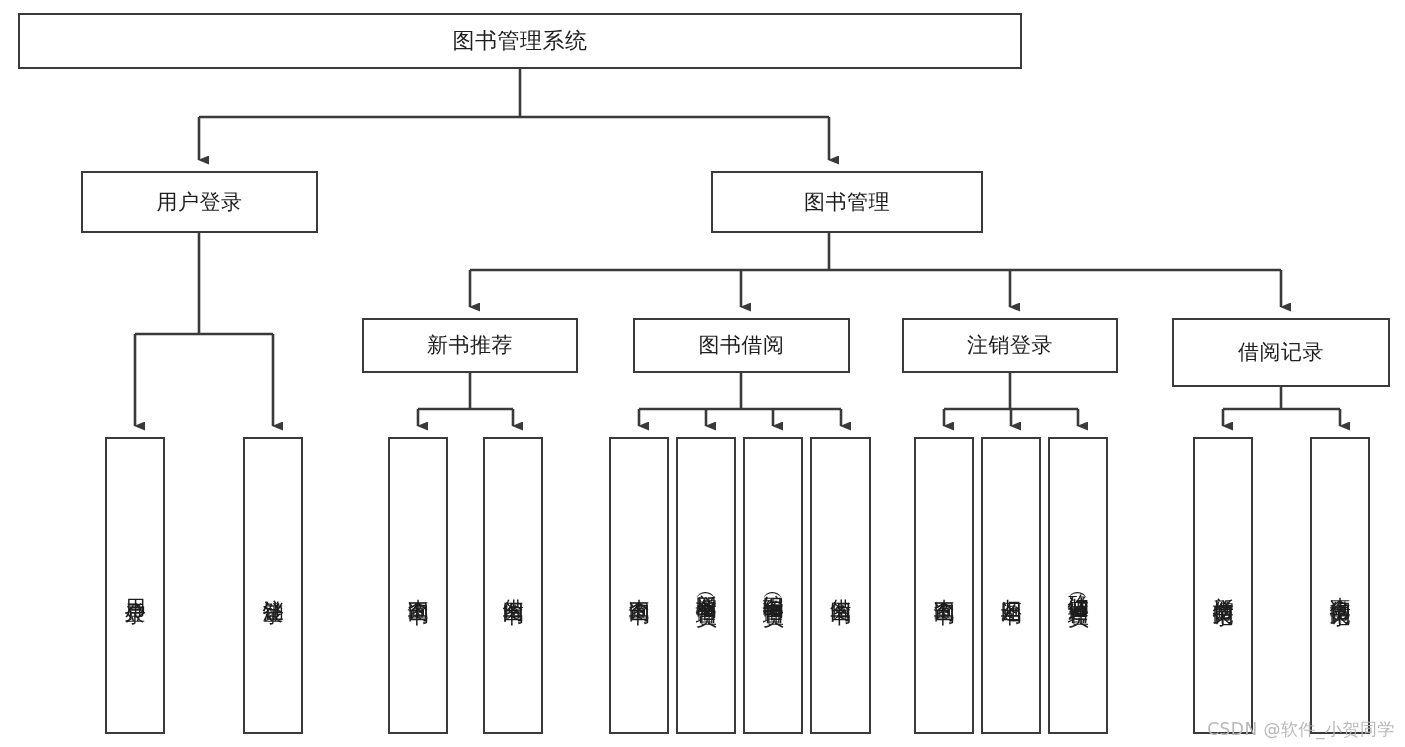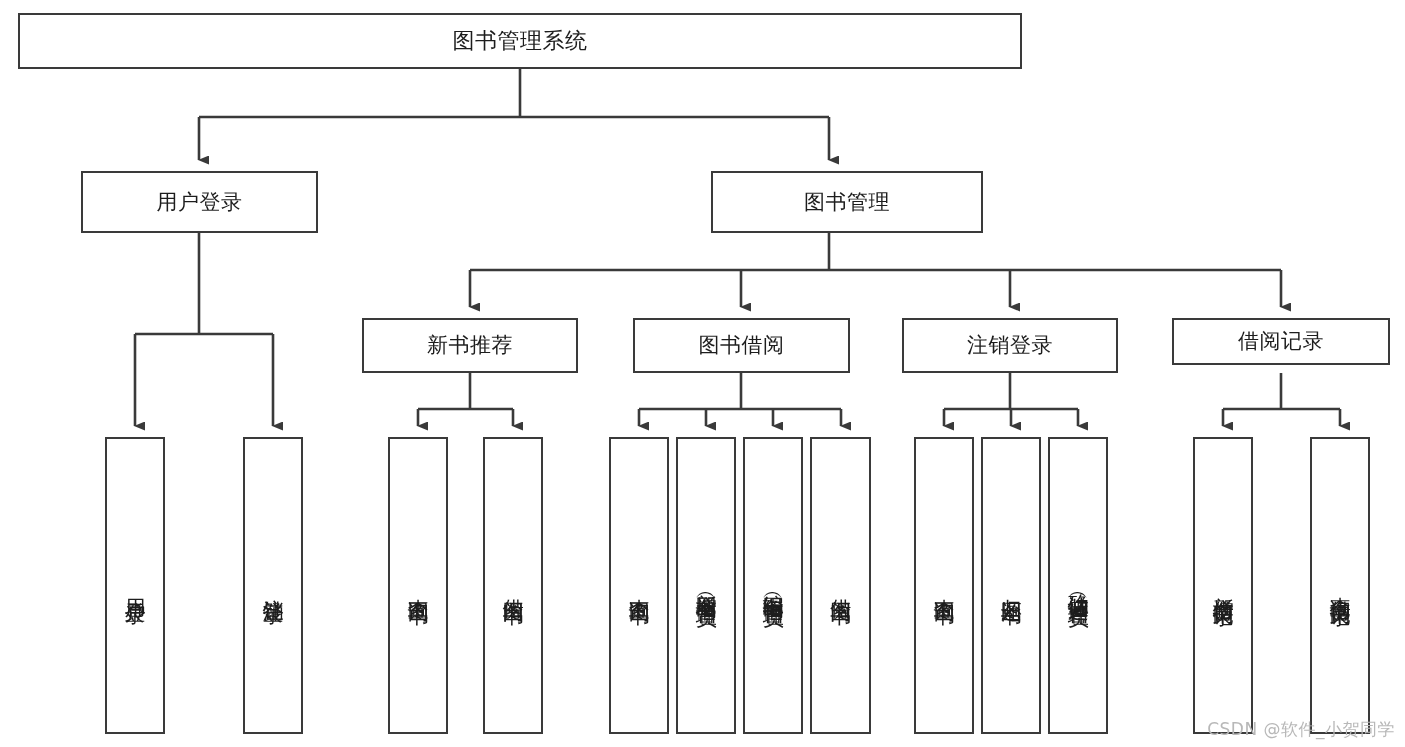--- a/index.html
+++ b/index.html
@@ -140,21 +140,21 @@
 
   <div class="node horizontal" style="left:633px; top:318px; width:217px; height:55px;">
     <span>图书借阅</span>
   </div>
   <div class="node horizontal" style="left:362px; top:318px; width:216px; height:55px;">
     <span>新书推荐</span>
   </div>
   <div class="node horizontal" style="left:902px; top:318px; width:216px; height:55px;">
     <span>注销登录</span>
   </div>
-  <div class="node horizontal" style="left:1172px; top:318px; width:218px; height:47px;">
+  <div class="node horizontal" style="left:1172px; top:318px; width:218px; height:69px;">
     <span>借阅记录</span>
   </div>
 
   <div class="node vertical" style="left:105px; top:437px; width:60px; height:297px;">
     <span class="vlabel">用户登录</span>
   </div>
   <div class="node vertical" style="left:243px; top:437px; width:60px; height:297px;">
     <span class="vlabel">注销登录</span>
   </div>
 

